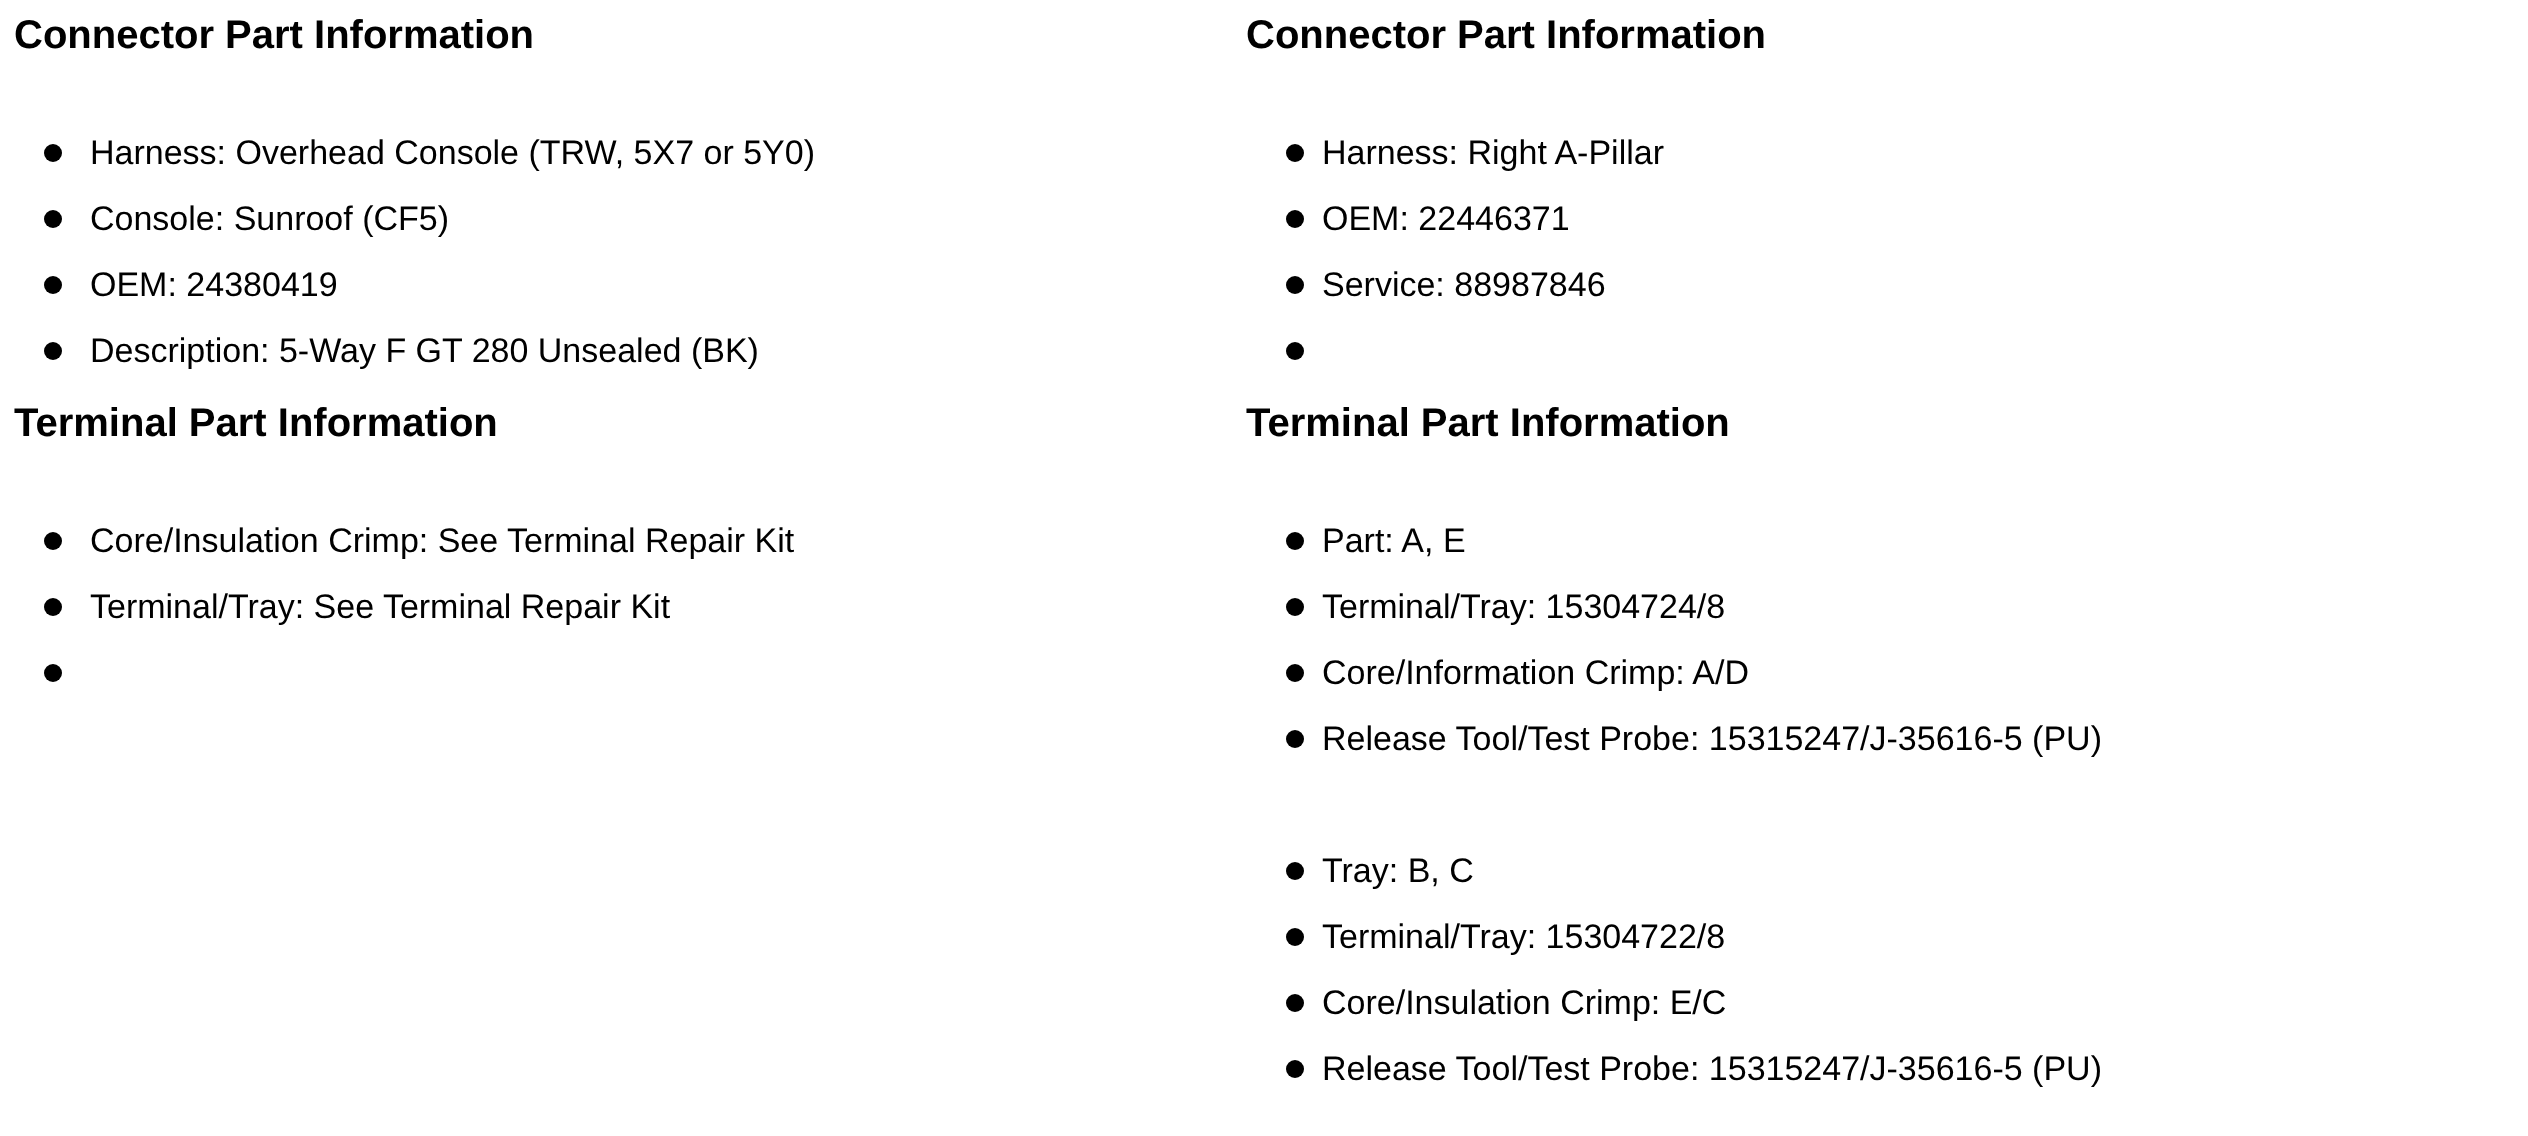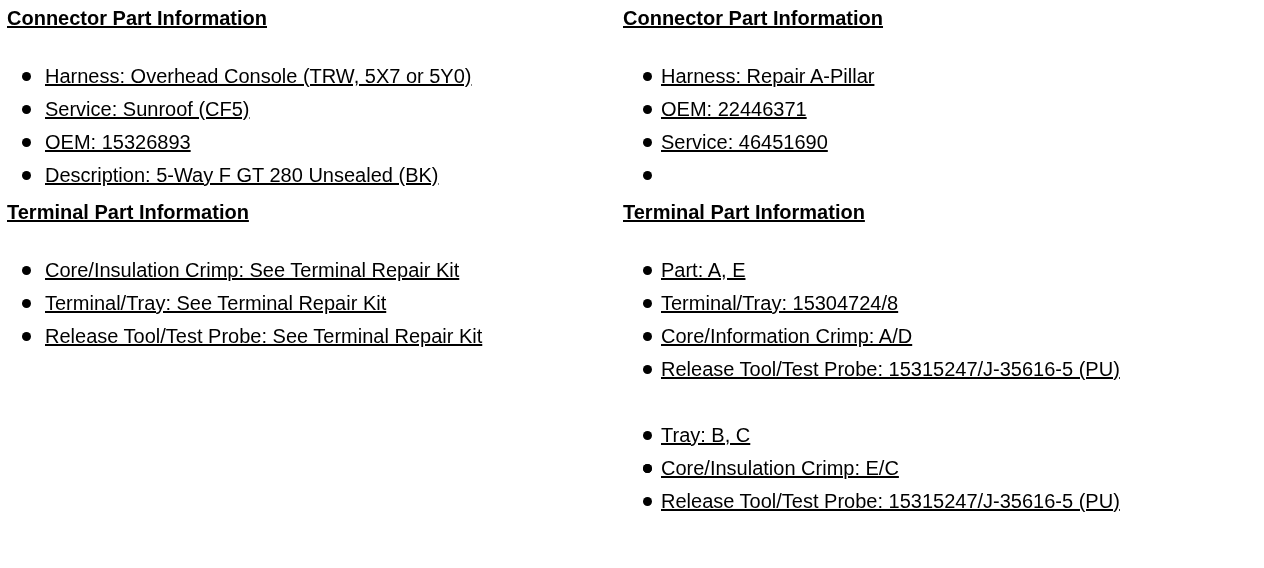--- a/index.html
+++ b/index.html
@@ -17,41 +17,40 @@
   .page {
     box-sizing: border-box;
     width: 1264px;
     height: 568px;
     padding: 5px 0 0 7px;
     display: grid;
     grid-template-columns: 616px 1fr;
     grid-auto-rows: min-content;
     row-gap: 7px;
     align-items: start;
-    text-decoration: underline;
   }
   .section h2 {
     margin: 0;
     font-size: 20px;
     line-height: 26px;
     font-weight: bold;
     letter-spacing: 0;
   }
   .section ul {
     list-style: none;
     margin: 29px 0 0 0;
     padding: 0;
   }
   .section ul.group-follow {
     margin-top: 33px;
   }
   .section li {
     position: relative;
     padding-left: 38px;
-    font-size: 20px;
+    font-size: 17px;
     line-height: 33px;
     white-space: nowrap;
   }
   .bullet {
     position: absolute;
     left: 15px;
     top: 12px;
     width: 9px;
     height: 9px;
     border-radius: 50%;
@@ -63,54 +62,54 @@
 </style>
 </head>
 <body>
 
 <div class="page">
 
   <div class="section col-left">
     <h2>Connector Part Information</h2>
     <ul>
       <li><span class="bullet"></span><span>Harness: Overhead Console (TRW, 5X7 or 5Y0)</span></li>
-      <li><span class="bullet"></span><span>Service: Sunroof (CF5)</span></li>
-      <li><span class="bullet"></span><span>OEM: 15326893</span></li>
+      <li><span class="bullet"></span><span>Console: Sunroof (CF5)</span></li>
+      <li><span class="bullet"></span><span>OEM: 24380419</span></li>
       <li><span class="bullet"></span><span>Description: 5-Way F GT 280 Unsealed (BK)</span></li>
     </ul>
   </div>
 
   <div class="section col-right">
     <h2>Connector Part Information</h2>
     <ul>
-      <li><span class="bullet"></span><span>Harness: Repair A-Pillar</span></li>
+      <li><span class="bullet"></span><span>Harness: Right A-Pillar</span></li>
       <li><span class="bullet"></span><span>OEM: 22446371</span></li>
-      <li><span class="bullet"></span><span>Service: 46451690</span></li>
+      <li><span class="bullet"></span><span>Service: 88987846</span></li>
       <li><span class="bullet"></span></li>
     </ul>
   </div>
 
   <div class="section col-left">
     <h2>Terminal Part Information</h2>
     <ul>
       <li><span class="bullet"></span><span>Core/Insulation Crimp: See Terminal Repair Kit</span></li>
       <li><span class="bullet"></span><span>Terminal/Tray: See Terminal Repair Kit</span></li>
-      <li><span class="bullet"></span><span>Release Tool/Test Probe: See Terminal Repair Kit</span></li>
+      <li><span class="bullet"></span></li>
     </ul>
   </div>
 
   <div class="section col-right">
     <h2>Terminal Part Information</h2>
     <ul>
       <li><span class="bullet"></span><span>Part: A, E</span></li>
       <li><span class="bullet"></span><span>Terminal/Tray: 15304724/8</span></li>
       <li><span class="bullet"></span><span>Core/Information Crimp: A/D</span></li>
       <li><span class="bullet"></span><span>Release Tool/Test Probe: 15315247/J-35616-5 (PU)</span></li>
     </ul>
     <ul class="group-follow">
       <li><span class="bullet"></span><span>Tray: B, C</span></li>
-      <li><span class="bullet"></span></li>
+      <li><span class="bullet"></span><span>Terminal/Tray: 15304722/8</span></li>
       <li><span class="bullet"></span><span>Core/Insulation Crimp: E/C</span></li>
       <li><span class="bullet"></span><span>Release Tool/Test Probe: 15315247/J-35616-5 (PU)</span></li>
     </ul>
   </div>
 
 </div>
 
 </body></html>

